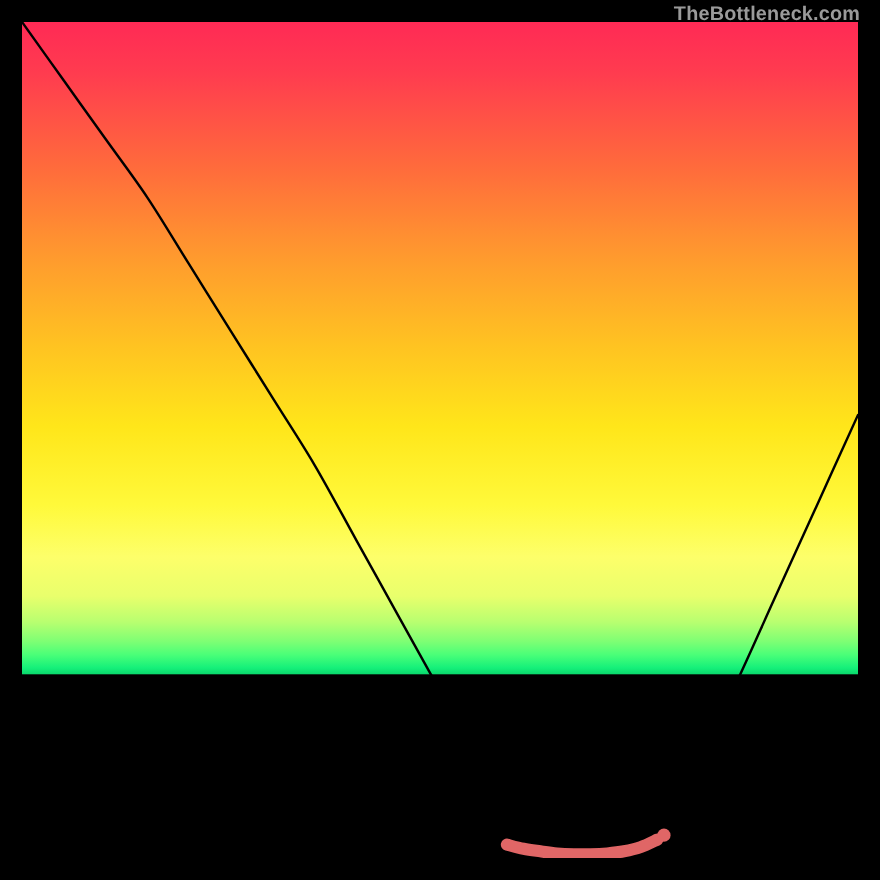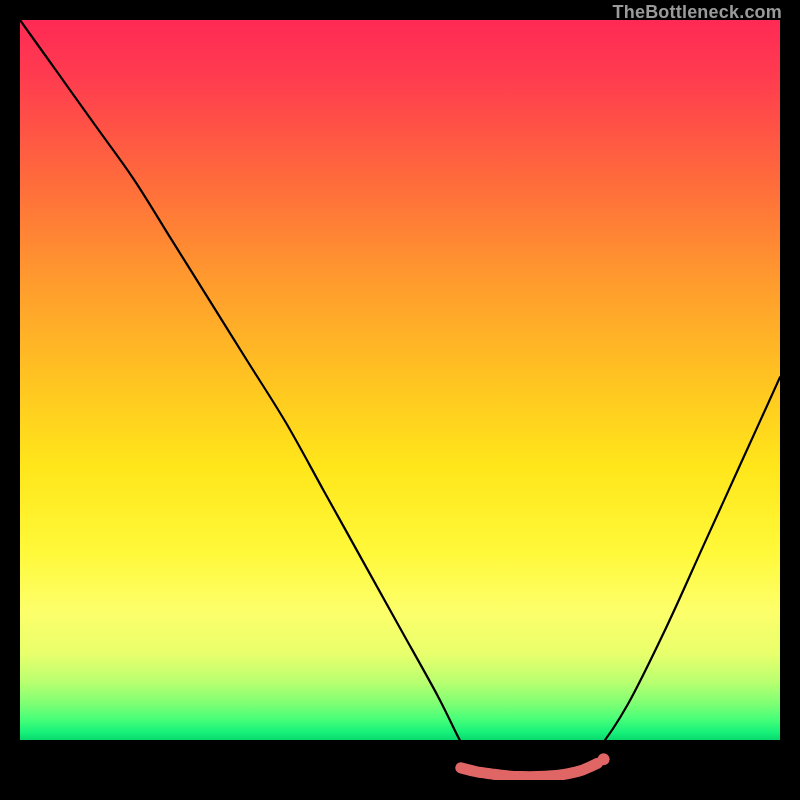--- a/index.html
+++ b/index.html
@@ -9,21 +9,21 @@
     height: 800px;
     background: #000;
     overflow: hidden;
     font-family: Arial, Helvetica, sans-serif;
   }
   .frame {
     position: absolute;
     left: 20px;
     top: 20px;
     width: 760px;
-    height: 720px;
+    height: 593px;
     box-sizing: border-box;
   }
   .gradient-bg {
     position: absolute;
     inset: 0;
     background: linear-gradient(
       to bottom,
       #ff2a55 0%,
       #ff3c4f 8%,
       #ff6a3c 22%,

